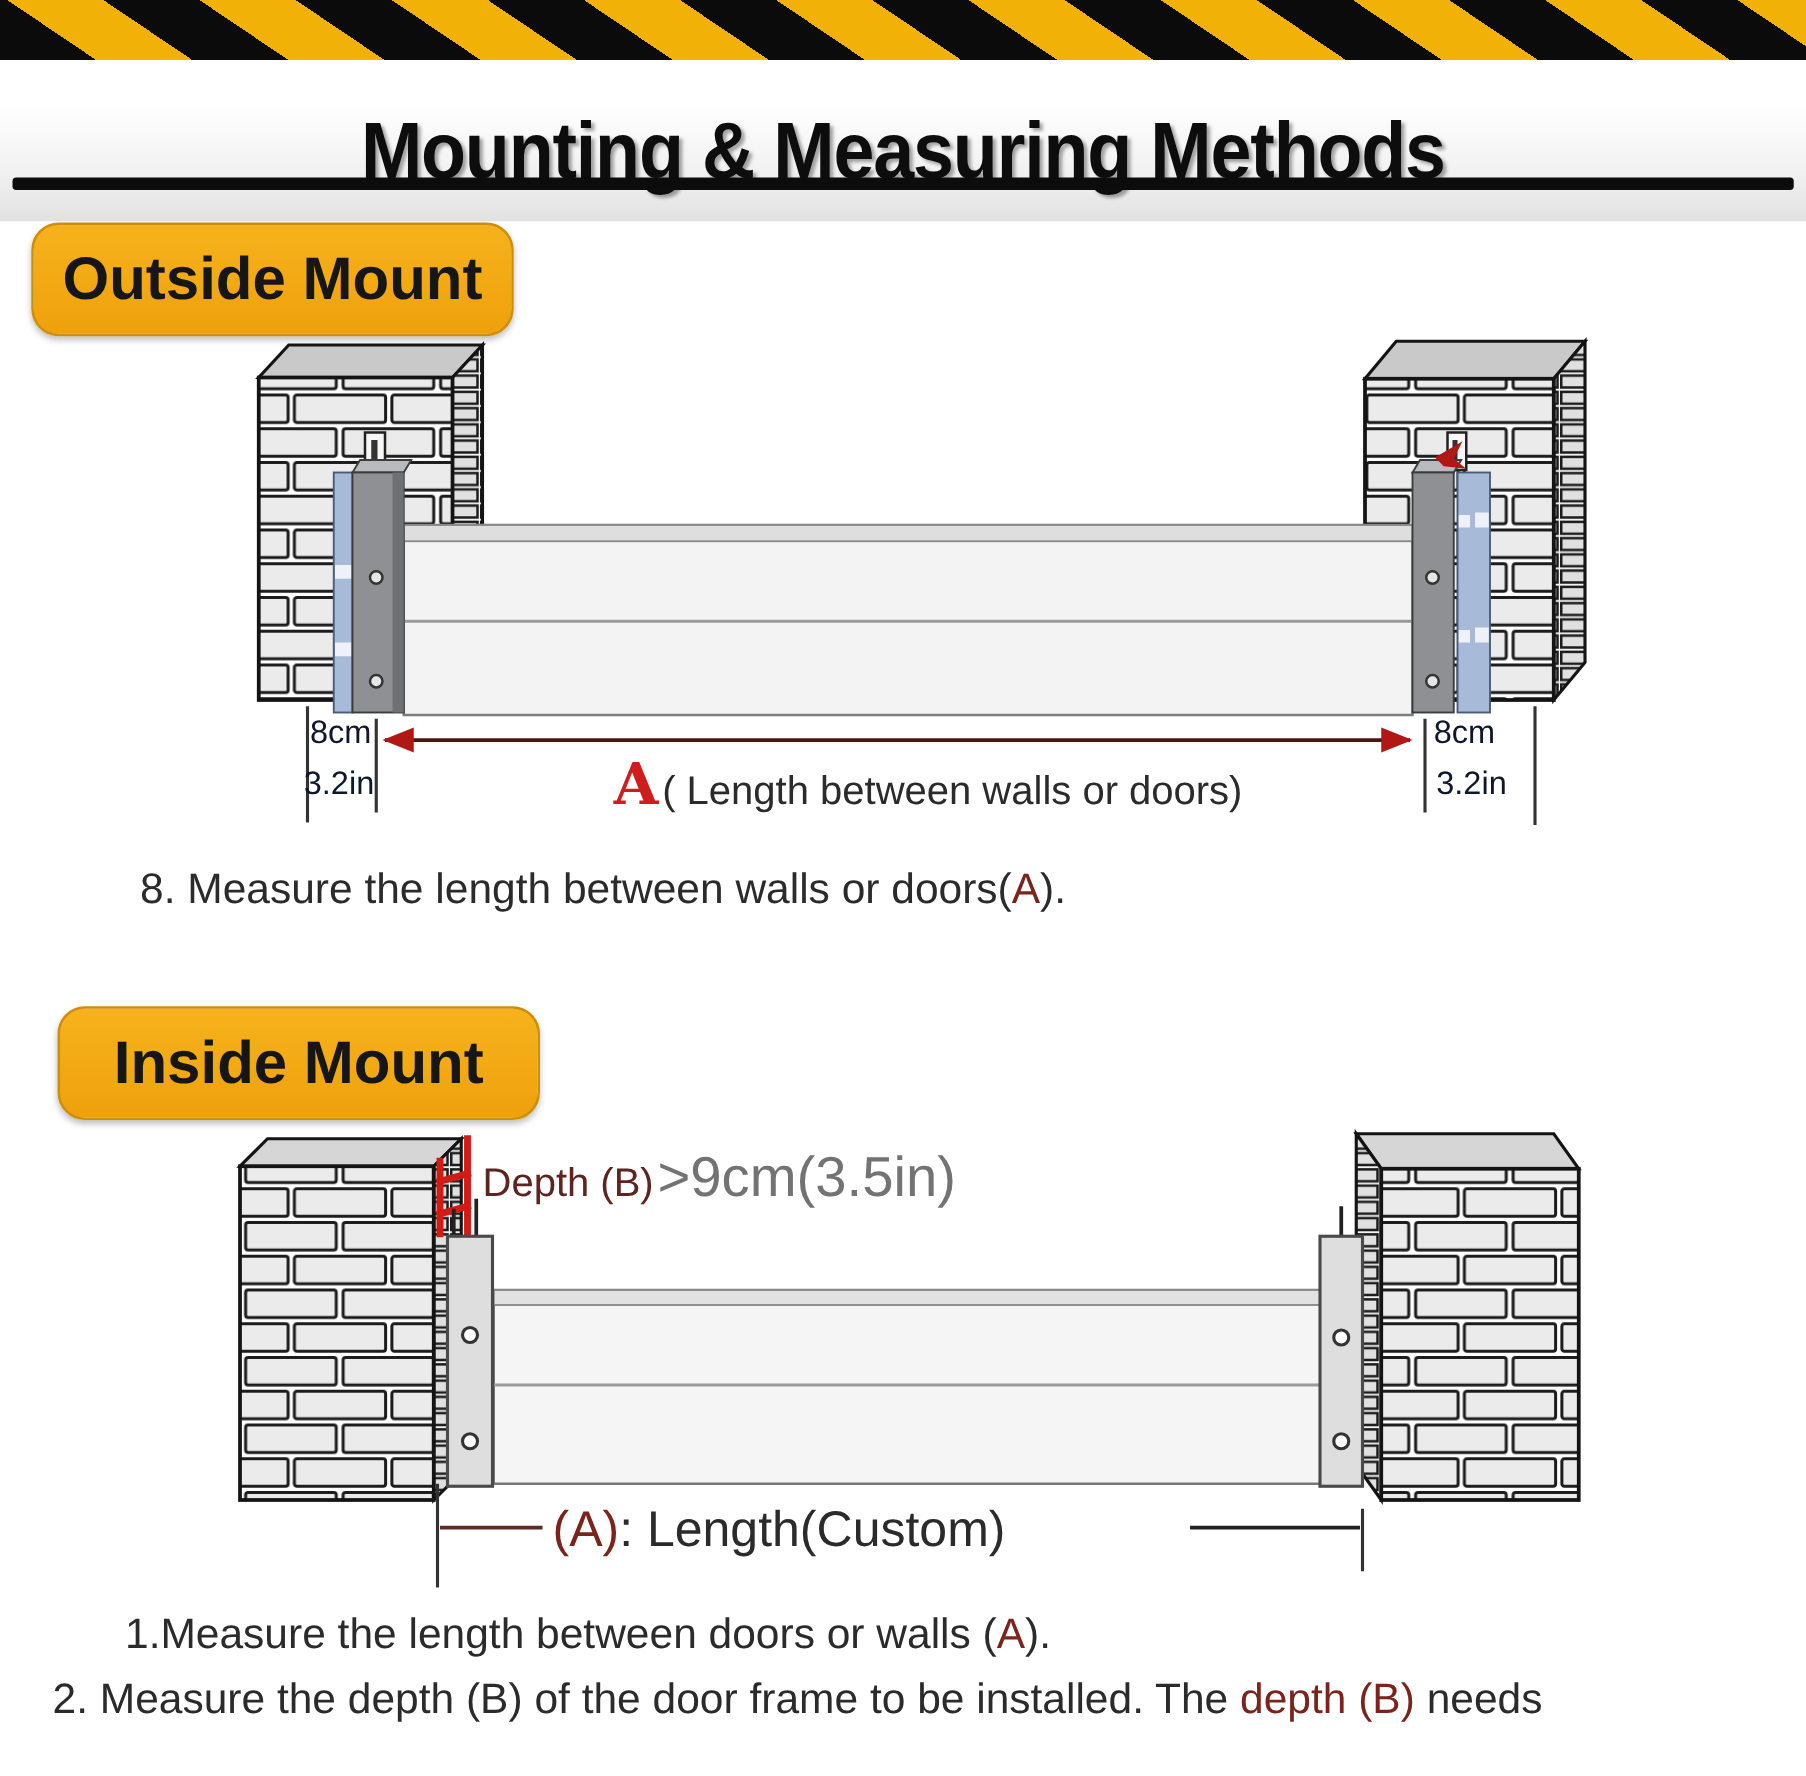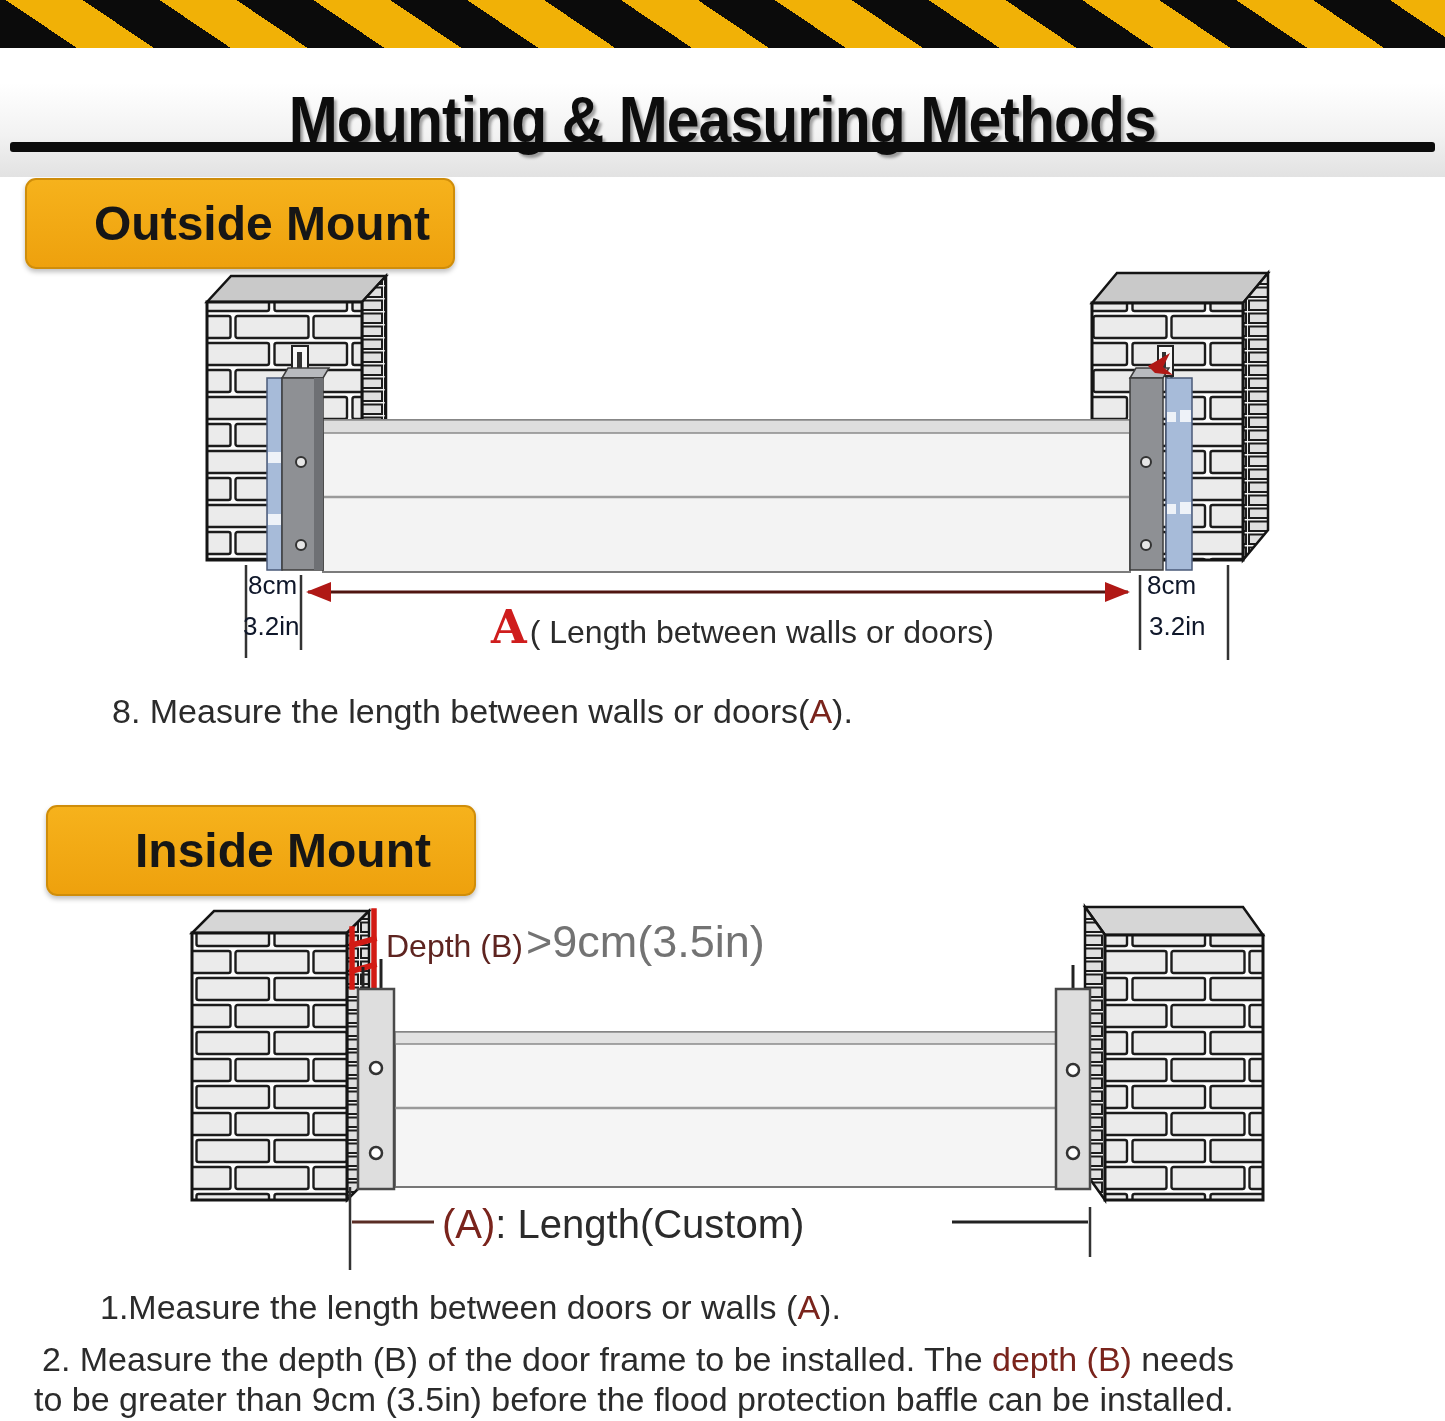--- a/index.html
+++ b/index.html
@@ -8,23 +8,23 @@
   
   .hazard{position:absolute;left:0;top:0;width:1445px;height:48px;
           background:repeating-linear-gradient(34deg,#0b0b0b 0 43px,#f1b106 43px 86px);}
   .titleband{position:absolute;left:0;top:48px;width:1445px;height:94px;
              background:linear-gradient(180deg,#ffffff 0%,#f2f2f2 55%,#e2e2e2 100%);
              display:flex;align-items:flex-start;justify-content:center;margin-top:35px;}
   .titleband h1{margin:0;font-size:64px;font-weight:bold;color:#0d0d0d;letter-spacing:-1px;
                 transform:scaleX(.92);text-shadow:3px 3px 3px rgba(0,0,0,.35);}
   .blackbar{position:absolute;left:10px;top:142px;width:1425px;height:10px;background:#0c0c0c;border-radius:3px;}
   
-  .badge{position:absolute;left:25px;width:382px;height:87px;border-radius:11px;
+  .badge{position:absolute;left:25px;width:382px;height:87px;border-radius:22px;
          background:linear-gradient(180deg,#f6b21c,#eea10d);border:2px solid #cf8d0a;
-         box-shadow:0 3px 5px rgba(0,0,0,.25);display:flex;align-items:center;justify-content:center;padding-left:44px;}
+         box-shadow:0 3px 5px rgba(0,0,0,.25);display:flex;align-items:center;justify-content:center;}
   .badge span{font-size:48px;font-weight:600;color:#161616;}
   .badge-outside{top:178px;}
   .badge-inside{top:805px;margin-left:21px;}
   
   .dsvg{position:absolute;left:0;}
   
   .lbl{position:absolute;white-space:nowrap;}
   .t35{font-size:26px;color:#0f172a;}
   .t34{font-size:32px;color:#2b2b2b;}
   .t40{font-size:40px;color:#2b2b2b;}
@@ -202,15 +202,14 @@
   <div class="lbl t40" style="left:442px;top:1202px">
     <span class="maroon">(A)</span><span>: Length(Custom)</span>
   </div>
 
   <div class="step" style="left:100px;top:1288px">
     <span>1.Measure the length between doors or walls (</span><span class="maroon">A</span><span>).</span>
   </div>
   <div class="step" style="left:42px;top:1340px">
     <span>2. Measure the depth (B) of the door frame to be installed. The </span><span class="maroon">depth (B)</span><span> needs</span>
   </div>
-  <div class="step" style="left:34px;top:1380px">to be greater than 9cm (3.5in) before the flood protection baffle can be installed.</div>
 
 </div>
 
 </body></html>

